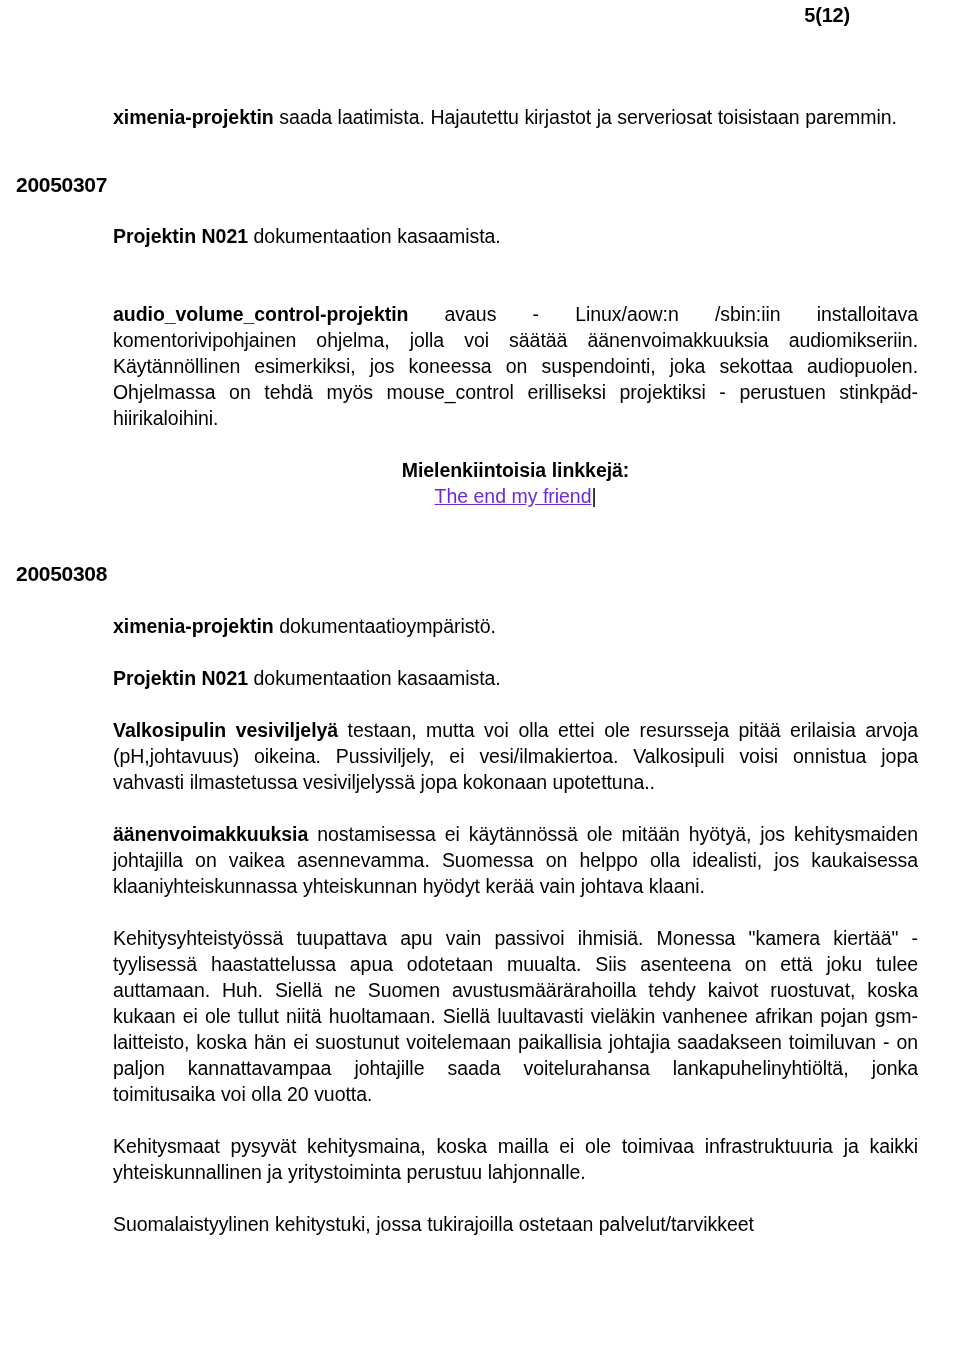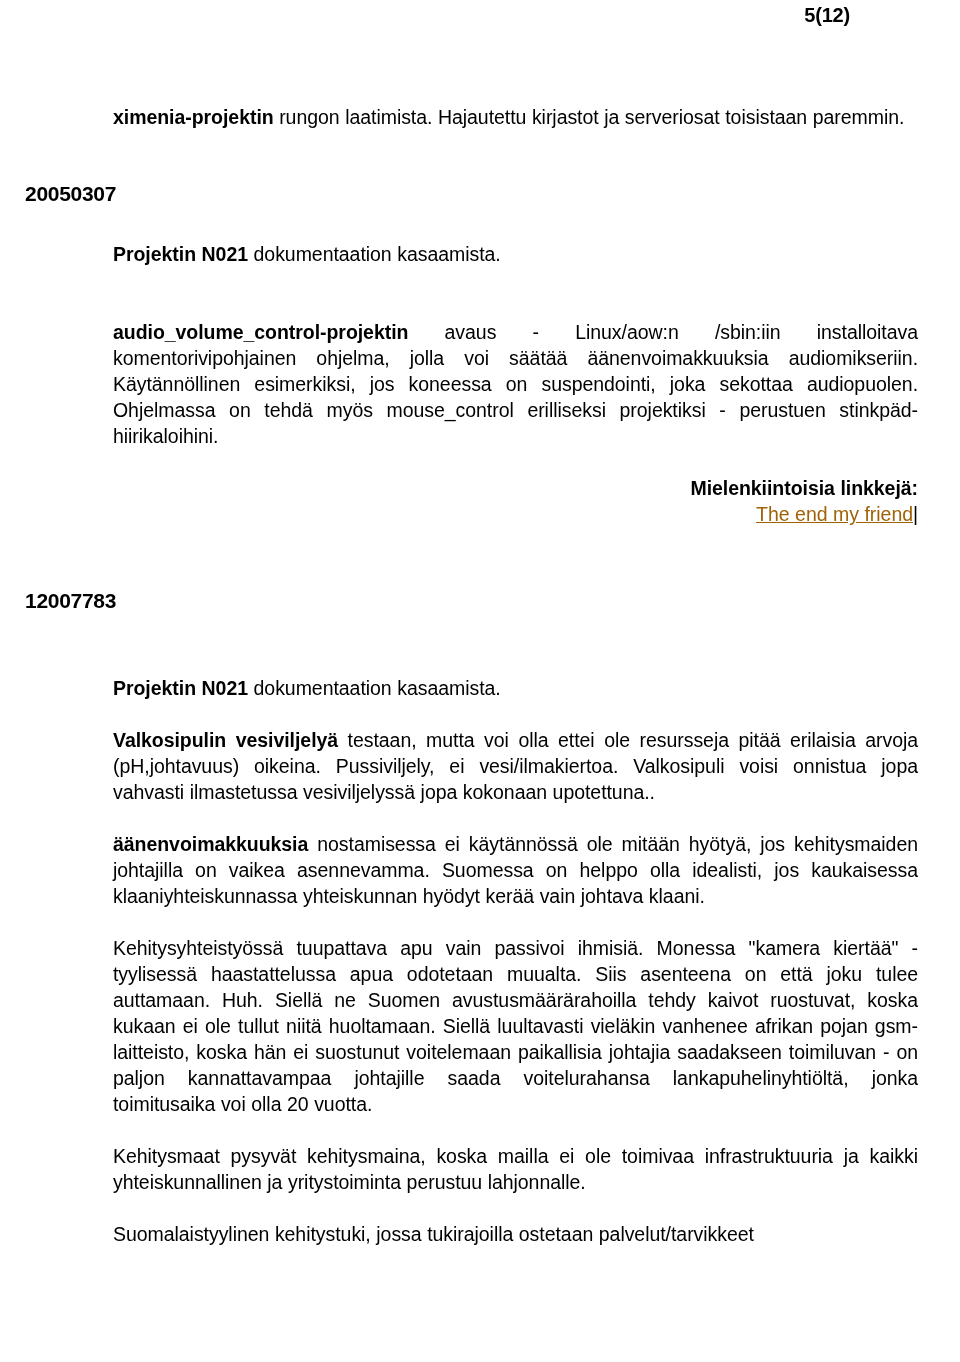--- a/index.html
+++ b/index.html
@@ -39,53 +39,53 @@
   .content {
     position: absolute;
     left: 0;
     top: 104px;
     width: 960px;
   }
 
   
   .date-heading {
     position: relative;
-    margin: 17px;
+    margin: 8px;
     padding: 0 0 0 8px;
     font-size: 21px;
     font-weight: bold;
     letter-spacing: -0.3px;
     line-height: 1.25;
   }
 
   
   .block {
     margin: 0;
     padding: 0 42px 0 113px;
     font-size: 19.5px;
     line-height: 26px;
     text-align: justify;
     letter-spacing: -0.05px;
     word-spacing: 0.2px;
   }
 
   .block.no-justify {
-    text-align: right;
+    text-align: center;
   }
 
   .bold {
     font-weight: bold;
   }
   .gap-s  { height: 17px; }
   .gap-m  { height: 26px; }
   .gap-l  { height: 34px; }
   .gap-xl { height: 44px; }
 
   a.doc-link {
-    color: #a16207;
+    color: #6d28d9;
     text-decoration: underline;
   }
 
   .link-sep {
     color: #000000;
     text-decoration: none;
   }
 
   .links-line {
     text-align: left;
@@ -93,21 +93,21 @@
 </style>
 </head>
 <body>
 
 <div class="page">
 
   <div class="page-number">5(12)</div>
 
   <div class="content">
 
-    <p class="block"><span class="bold">ximenia-projektin</span><span> rungon laatimista. Hajautettu kirjastot ja serveriosat toisistaan paremmin.</span></p>
+    <p class="block"><span class="bold">ximenia-projektin</span><span> saada laatimista. Hajautettu kirjastot ja serveriosat toisistaan paremmin.</span></p>
 
     <div class="gap-l"></div>
 
     <h2 class="date-heading">20050307</h2>
 
     <div class="gap-s"></div>
 
     <p class="block"><span class="bold">Projektin N021</span><span> dokumentaation kasaamista.</span></p>
 
     <div class="gap-m"></div>
@@ -118,24 +118,25 @@
     <p class="block"><span class="bold">audio_volume_control-projektin</span><span> avaus - Linux/aow:n /sbin:iin installoitava komentorivipohjainen ohjelma, jolla voi säätää äänenvoimakkuuksia audiomikseriin. Käytännöllinen esimerkiksi, jos koneessa on suspendointi, joka sekottaa audiopuolen. Ohjelmassa on tehdä myös mouse_control erilliseksi projektiksi - perustuen stinkpäd-hiirikaloihini.</span></p>
 
     <div class="gap-m"></div>
 
     <p class="block no-justify"><span class="bold">Mielenkiintoisia linkkejä:</span></p>
 
     <p class="block no-justify links-line"><a href="#" class="doc-link">The end my friend</a><span class="link-sep">|</span></p>
 
     <div class="gap-xl"></div>
 
-    <h2 class="date-heading">12007783</h2>
+    <h2 class="date-heading">20050308</h2>
 
     <div class="gap-s"></div>
 
+    <p class="block"><span class="bold">ximenia-projektin</span><span> dokumentaatioympäristö.</span></p>
 
     <div class="gap-m"></div>
 
     <p class="block"><span class="bold">Projektin N021</span><span> dokumentaation kasaamista.</span></p>
 
     <div class="gap-m"></div>
 
     <p class="block"><span class="bold">Valkosipulin vesiviljelyä</span><span> testaan, mutta voi olla ettei ole resursseja pitää erilaisia arvoja (pH,johtavuus) oikeina. Pussiviljely, ei vesi/ilmakiertoa. Valkosipuli voisi onnistua jopa vahvasti ilmastetussa vesiviljelyssä jopa kokonaan upotettuna..</span></p>
 
     <div class="gap-m"></div>

